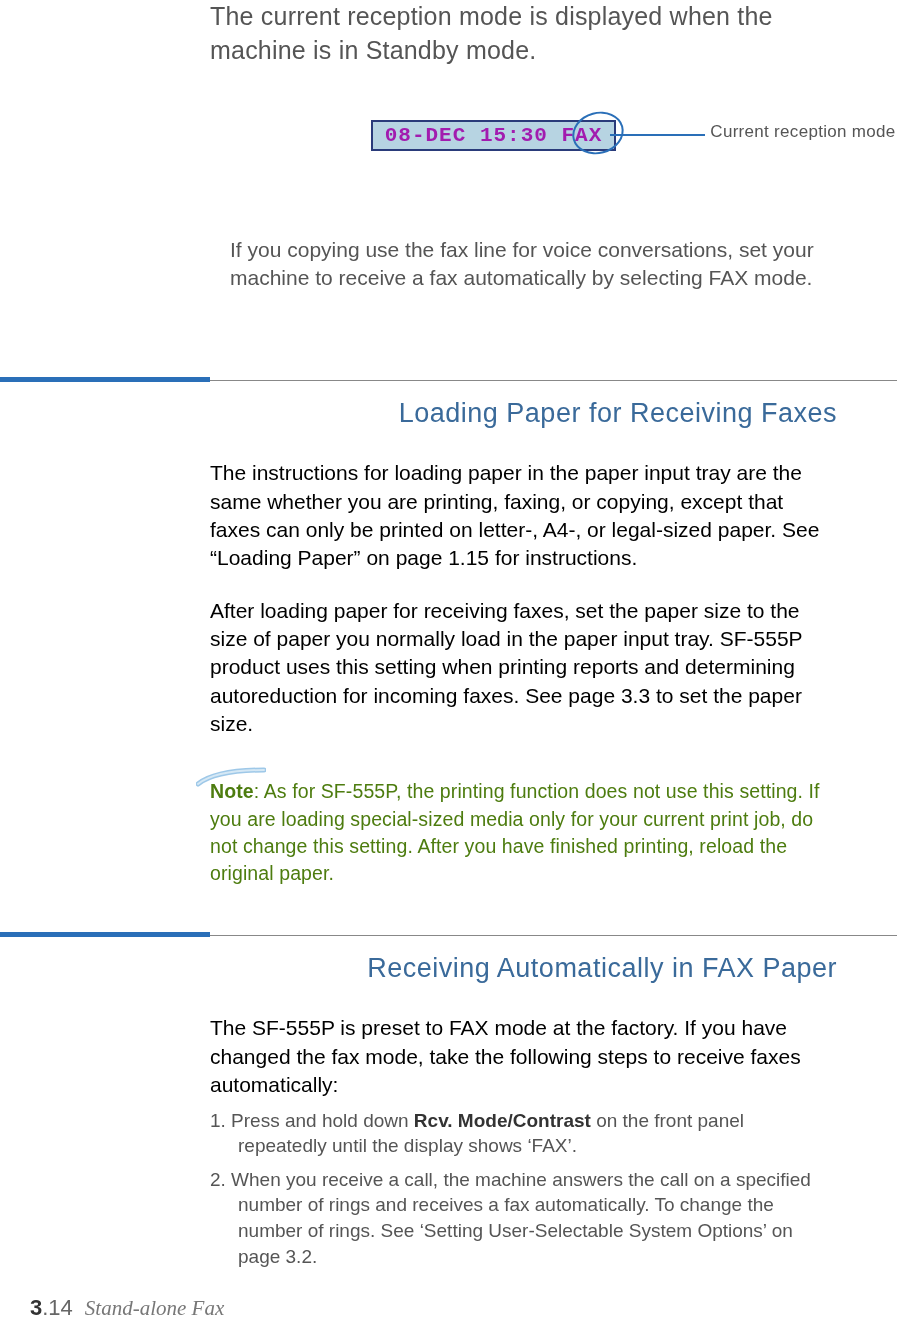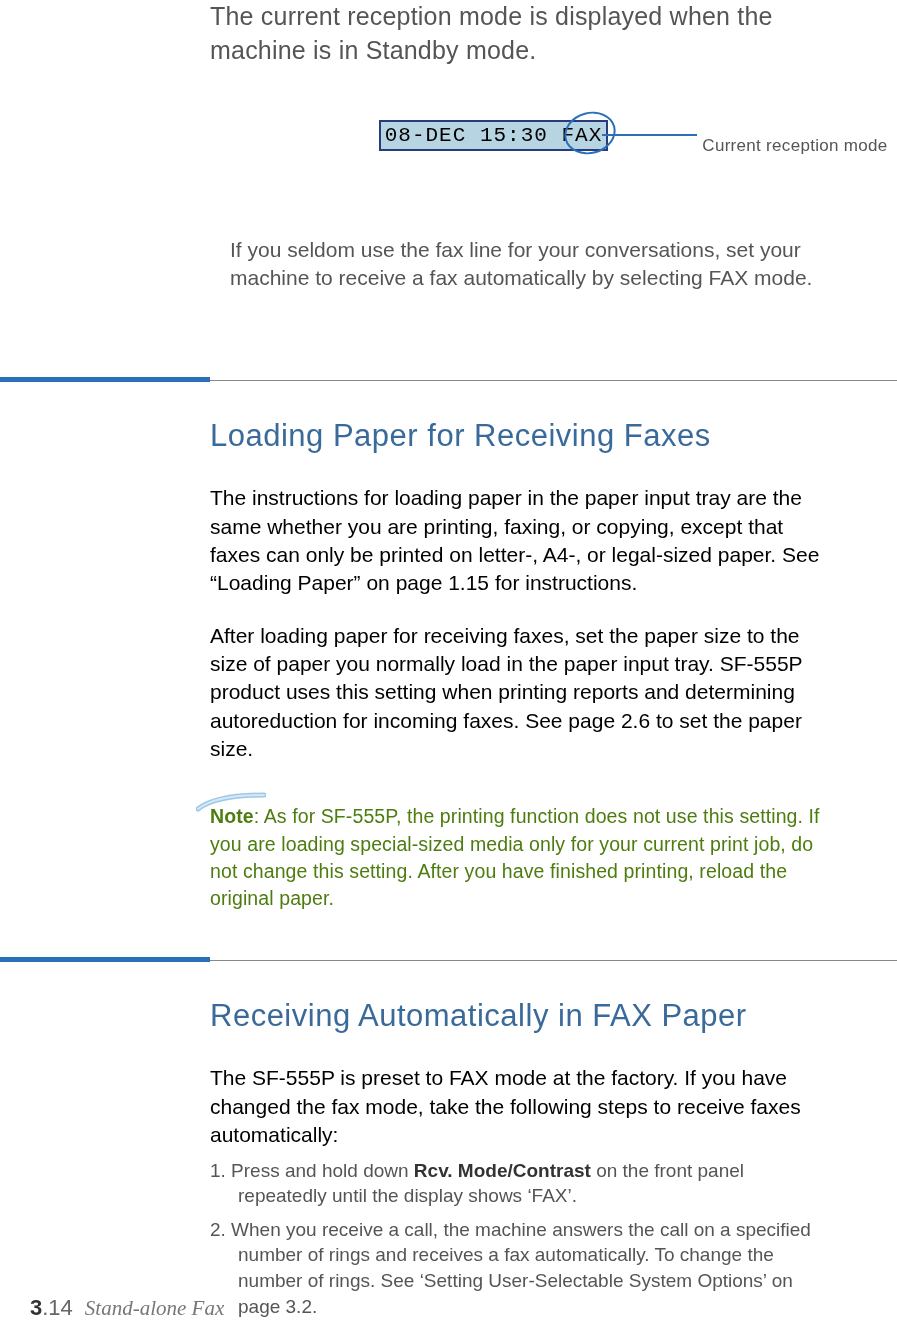--- a/index.html
+++ b/index.html
@@ -35,23 +35,24 @@
     .lcd-wrap {
       position: relative;
       left: -30px;
     }
     .lcd {
       border: 2px solid #2a3b7a;
       background: #b7d4e2;
       font-family: "Courier New", monospace;
       font-size: 21px;
       letter-spacing: 1px;
-      padding: 2px 4px;
-      color: #000000;
+      padding: 2px 12px;
+      color: #a21caf;
       display: inline-block;
+      font-weight: bold;
     }
     .oval {
       position: absolute;
       right: -8px;
       top: -8px;
       width: 52px;
       height: 42px;
       border: 2px solid #2a6fb8;
       border-radius: 50%;
       transform: rotate(-15deg);
@@ -62,21 +63,21 @@
       left: 100%;
       top: 14px;
       width: 95px;
       height: 2px;
       background: #2a6fb8;
       margin-left: -6px;
     }
     .callout-label {
       position: absolute;
       left: calc(100% + 94px);
-      top: 16px;
+      top: 2px;
       font-size: 17px;
       color: #555;
       white-space: nowrap;
       letter-spacing: 0.3px;
     }
     .indent-para {
       margin-top: 70px;
       margin-left: 20px;
       font-size: 21px;
       line-height: 1.35;
@@ -107,26 +108,27 @@
     }
     .section-rule .thick-left {
       position: absolute;
       left: -210px;
       width: 200px;
       top: -3px;
       height: 5px;
       background: #2a6fb8;
     }
     .heading {
-      margin-top: 32px;
-      font-size: 31px;
+      margin-top: 12px;
+      font-size: 27px;
       color: #3a6a9a;
       letter-spacing: 0.5px;
       font-weight: normal;
       font-stretch: semi-expanded;
+      text-align: right;
     }
     .body-para {
       margin-top: 30px;
       font-size: 21px;
       line-height: 1.35;
       color: #000000;
     }
     .body-para + .body-para { margin-top: 24px; }
     .note-block {
       margin-top: 40px;
@@ -185,28 +187,28 @@
 
   <div class="display-block">
     <div class="lcd-wrap">
       <span class="lcd">08-DEC 15:30 FAX</span>
       <span class="oval"></span>
       <span class="callout-line"></span>
       <span class="callout-label">Current reception mode</span>
     </div>
   </div>
 
-  <p class="indent-para">If you seldom use the fax line for your conversations, set your machine to receive a fax automatically by selecting FAX mode.</p>
+  <p class="indent-para">If you copying use the fax line for voice conversations, set your machine to receive a fax automatically by selecting FAX mode.</p>
 
   <div class="section-rule">
       <span class="thick-left"></span>
     </div>
   <h2 class="heading">Loading Paper for Receiving Faxes</h2>
   <p class="body-para">The instructions for loading paper in the paper input tray are the same whether you are printing, faxing, or copying, except that faxes can only be printed on letter-, A4-, or legal-sized paper. See “Loading Paper” on page 1.15 for instructions.</p>
-  <p class="body-para">After loading paper for receiving faxes, set the paper size to the size of paper you normally load in the paper input tray. SF-555P product uses this setting when printing reports and determining autoreduction for incoming faxes. See page 2.6 to set the paper size.</p>
+  <p class="body-para">After loading paper for receiving faxes, set the paper size to the size of paper you normally load in the paper input tray. SF-555P product uses this setting when printing reports and determining autoreduction for incoming faxes. See page 3.3 to set the paper size.</p>
 
   <div class="note-block">
     <svg class="note-swoosh" viewBox="0 0 70 22">
       <path d="M 2 18 Q 20 4 68 4" stroke="#9ec8e8" stroke-width="5" fill="none" stroke-linecap="round"></path>
       <path d="M 2 18 Q 20 4 68 4" stroke="#d5e8f5" stroke-width="2" fill="none" stroke-linecap="round"></path>
     </svg>
     <p class="note-text"><b>Note</b><span>: As for SF-555P, the printing function does not use this setting. If you are loading special-sized media only for your current print job, do not change this setting. After you have finished printing, reload the original paper.</span></p>
   </div>
 
   <div class="section-rule" style="margin-top:48px">

